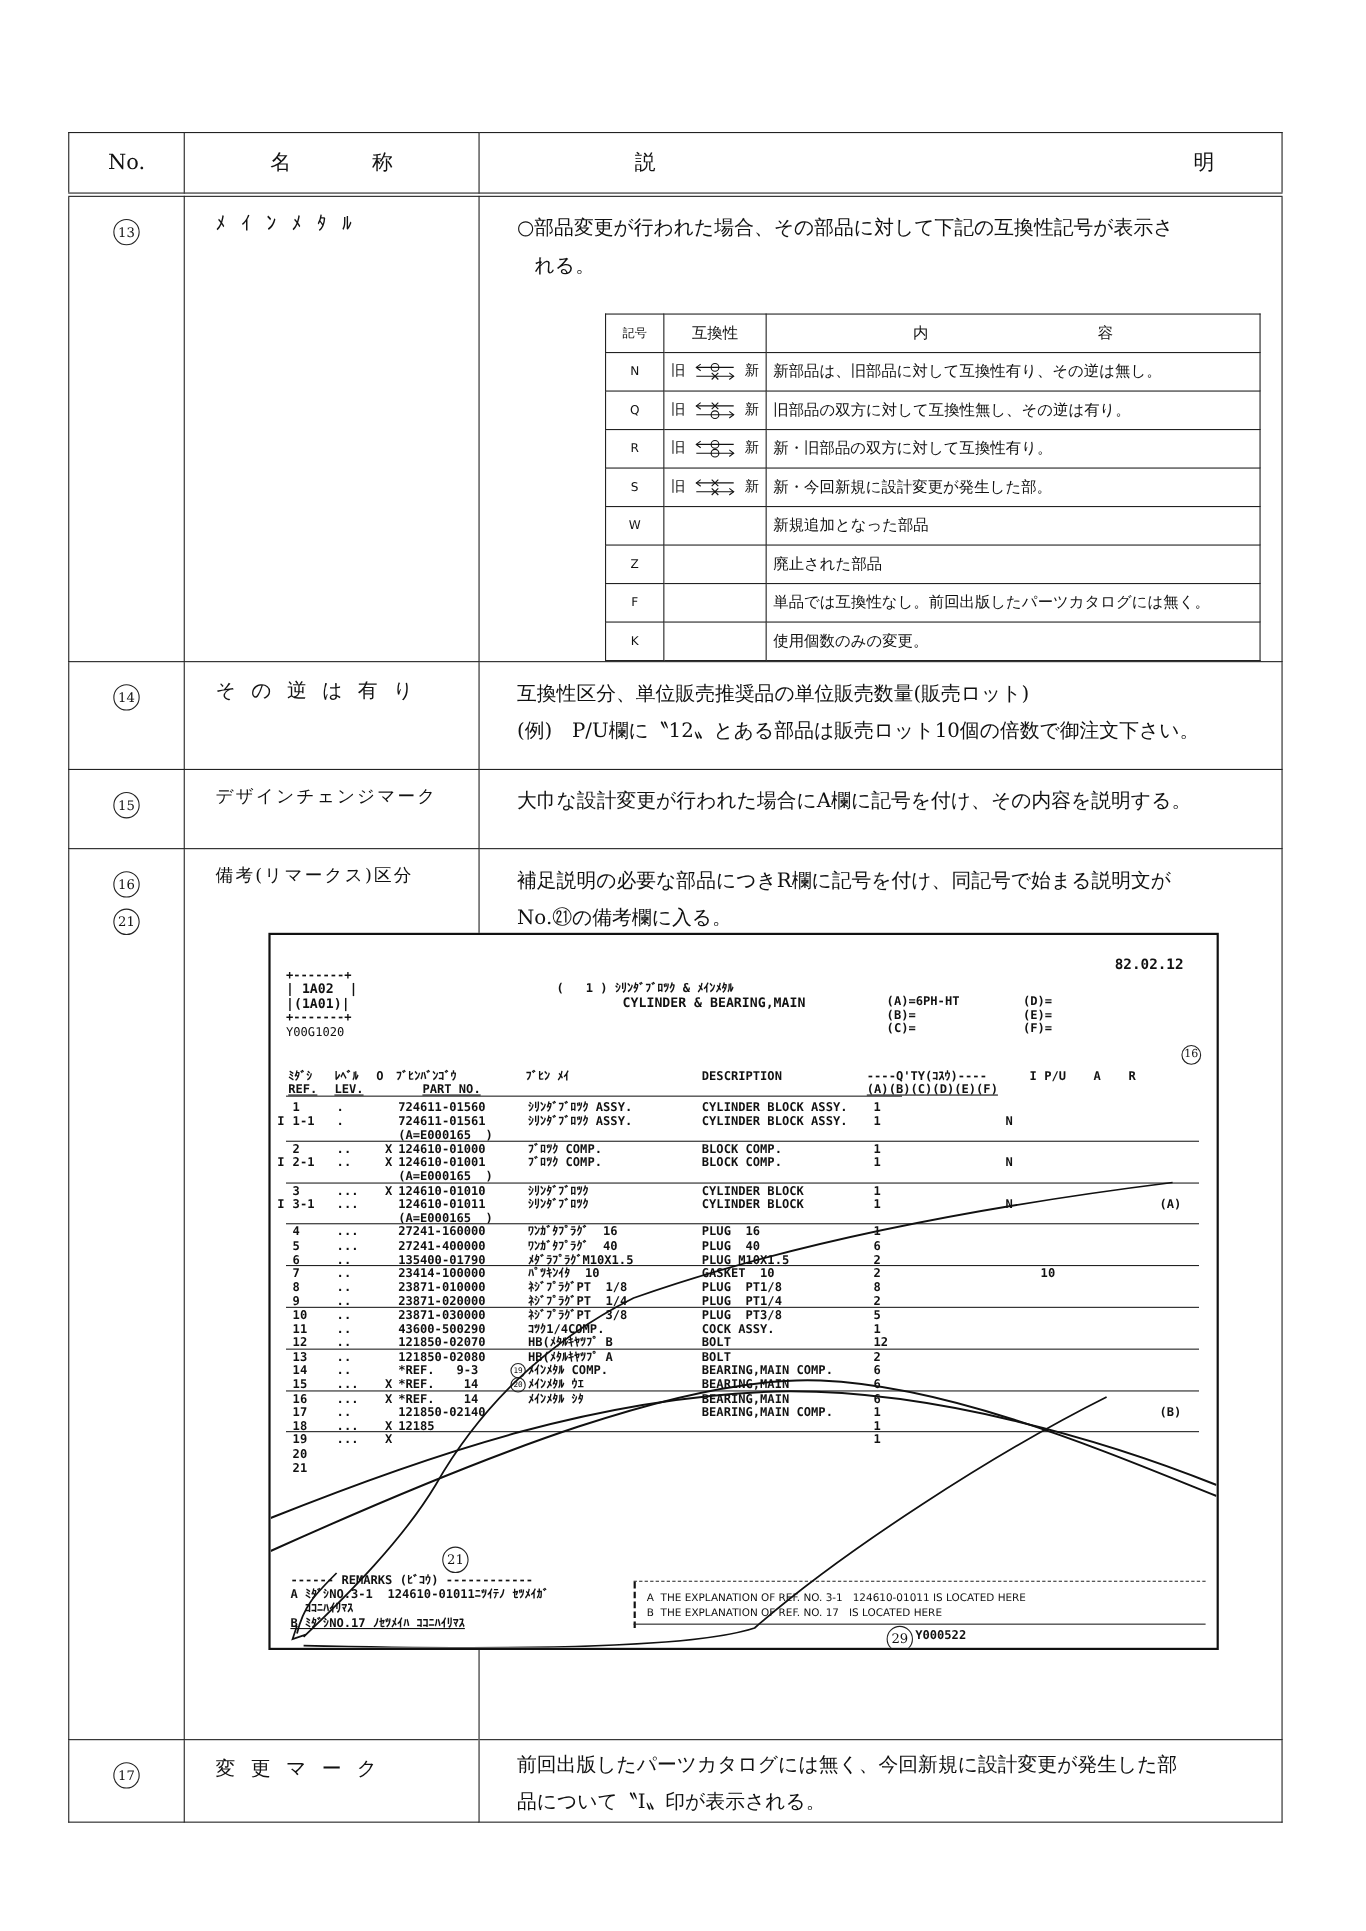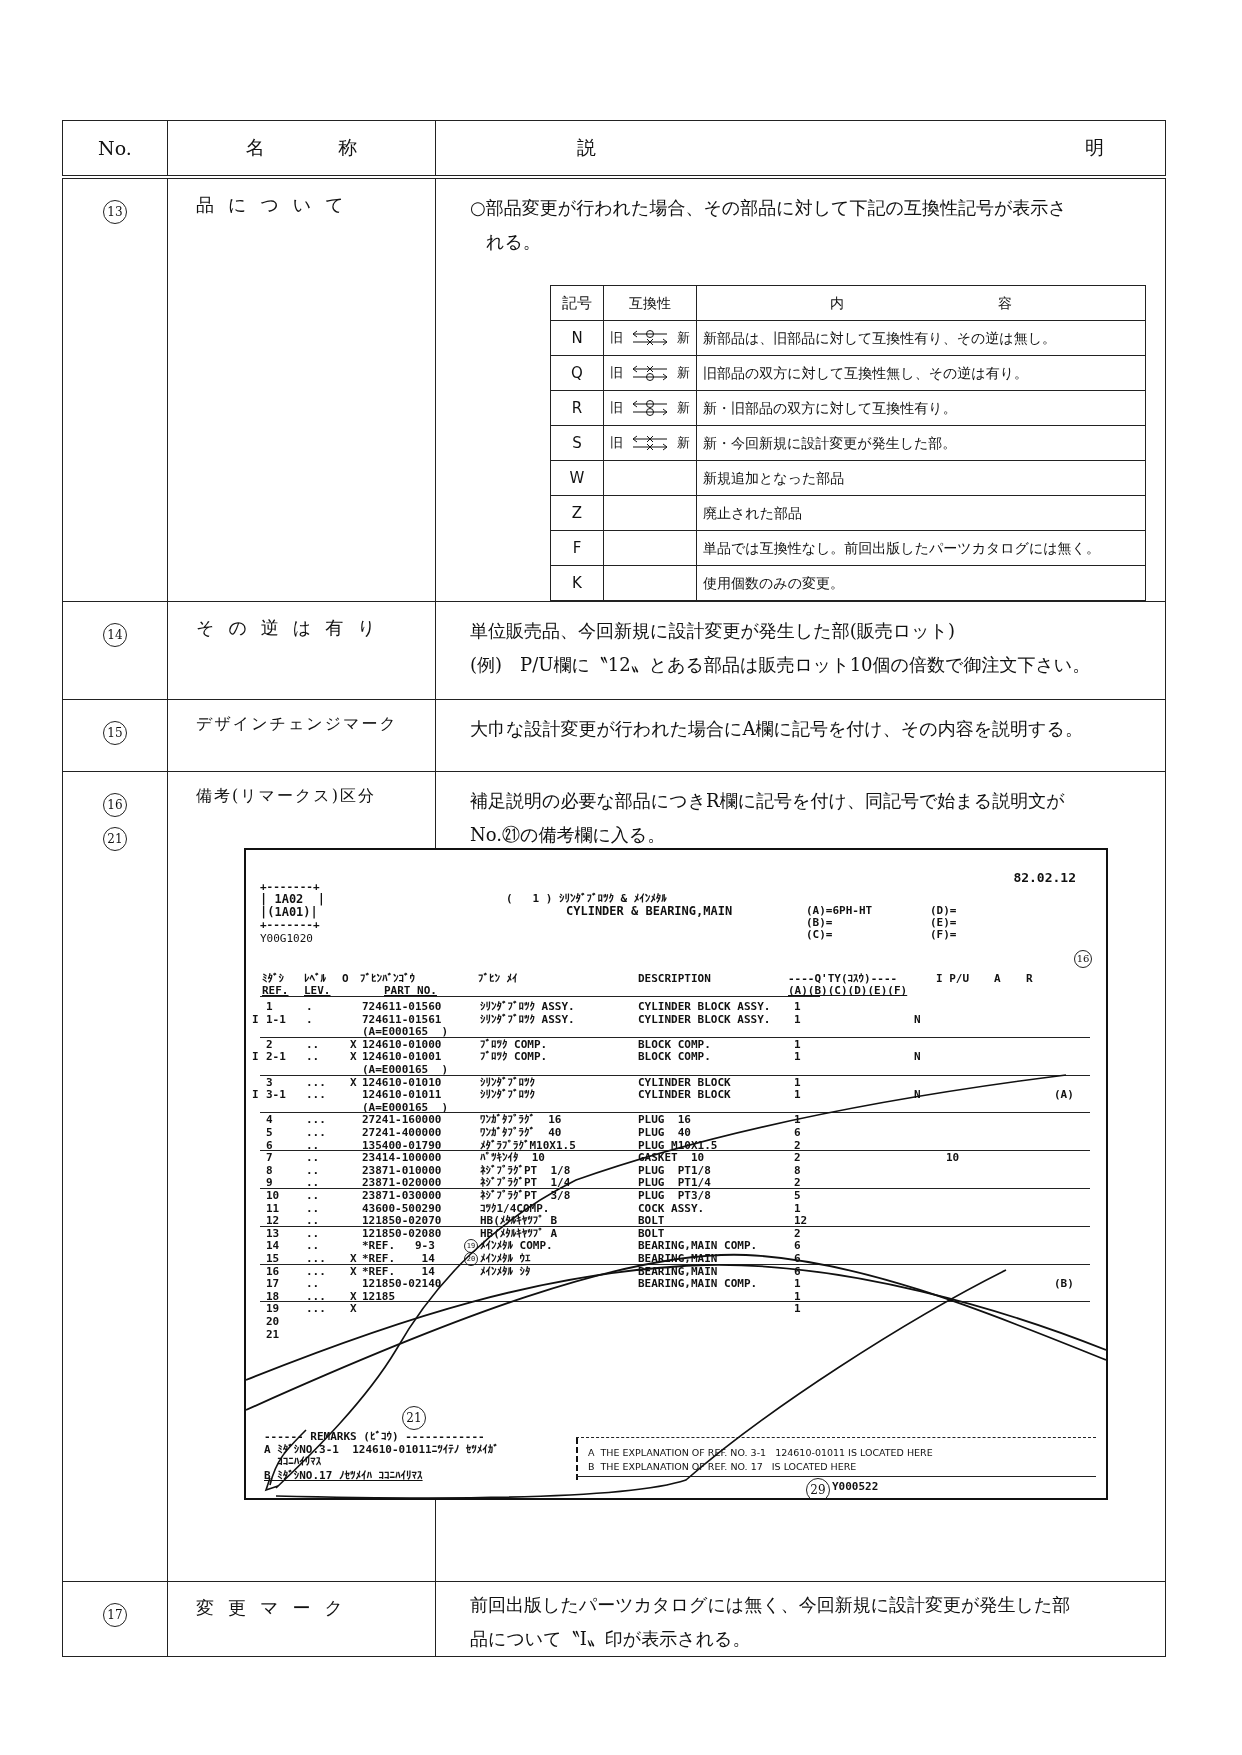--- a/index.html
+++ b/index.html
@@ -18,21 +18,21 @@
   .rowno { font-size:18px; padding-top:14px; line-height:34px; }
   .rowname { font-size:18px; padding:14px 0 0 28px; letter-spacing:14px; }
   .rowname.tight { letter-spacing:2px; font-size:16px; }
   .rowdesc { font-size:18px; padding:12px 12px 0 34px; line-height:34px; }
   .circ { display:inline-block; width:22px; height:22px; border:1.3px solid #222; border-radius:50%;
           font-size:12px; line-height:22px; text-align:center; letter-spacing:0; }
   
   table.compat { border-collapse:collapse; margin:26px 0 0 80px; width:596px;
                  font-family:"DejaVu Sans","Liberation Sans",sans-serif; font-size:14px; }
   table.compat td { border:1px solid #222; height:27px; padding:0 6px; vertical-align:middle; }
-  table.compat .k { width:40px; text-align:center; font-size:15px; }
+  table.compat .k { width:40px; text-align:center; font-size:11px; }
   table.compat .s { width:80px; }
   table.compat .h td { text-align:center; }
   .sym { display:flex; align-items:center; justify-content:space-between; font-size:13px; }
   
   .parts { position:absolute; left:244px; top:848px; width:860px; height:648px;
            border:2px solid #111; font-family:"DejaVu Sans Mono","Liberation Mono",monospace;
            font-size:11px; font-weight:bold; background:#fff; overflow:hidden; }
   .parts .abs { position:absolute; white-space:pre; }
   .prow { position:absolute; left:0; width:860px; height:13px; white-space:pre; }
   .prow span { position:absolute; top:0; }
@@ -58,21 +58,21 @@
               <span>説</span>
               <span>明</span>
             </div>
           </th>
       </tr>
     </thead>
     <tbody>
 
       <tr style="height:408px">
         <td class="c-no rowno"><span class="circ">13</span></td>
-        <td class="rowname">品について</td>
+        <td class="rowname">ﾒｲﾝﾒﾀﾙ</td>
         <td class="rowdesc">
           <div>○部品変更が行われた場合、その部品に対して下記の互換性記号が表示さ</div>
           <div style="padding-left:16px">れる。</div>
           <table class="compat">
             <tbody>
                 <tr class="h">
               <td class="k">記号</td>
               <td class="s">互換性</td>
               <td>内　　　　　　　　　　　容</td>
             </tr>
@@ -174,21 +174,21 @@
                 </tr>
           </tbody>
             </table>
         </td>
       </tr>
 
       <tr style="height:98px">
         <td class="c-no rowno"><span class="circ">14</span></td>
         <td class="rowname">その逆は有り</td>
         <td class="rowdesc" style="padding-left:34px">
-          <div>単位販売品、今回新規に設計変更が発生した部(販売ロット)</div>
+          <div>互換性区分、単位販売推奨品の単位販売数量(販売ロット)</div>
           <div>(例)　P/U欄に〝12〟とある部品は販売ロット10個の倍数で御注文下さい。</div>
         </td>
       </tr>
 
       <tr style="height:72px">
         <td class="c-no rowno"><span class="circ">15</span></td>
         <td class="rowname tight">デザインチェンジマーク</td>
         <td class="rowdesc">
           <div>大巾な設計変更が行われた場合にA欄に記号を付け、その内容を説明する。</div>
         </td>

